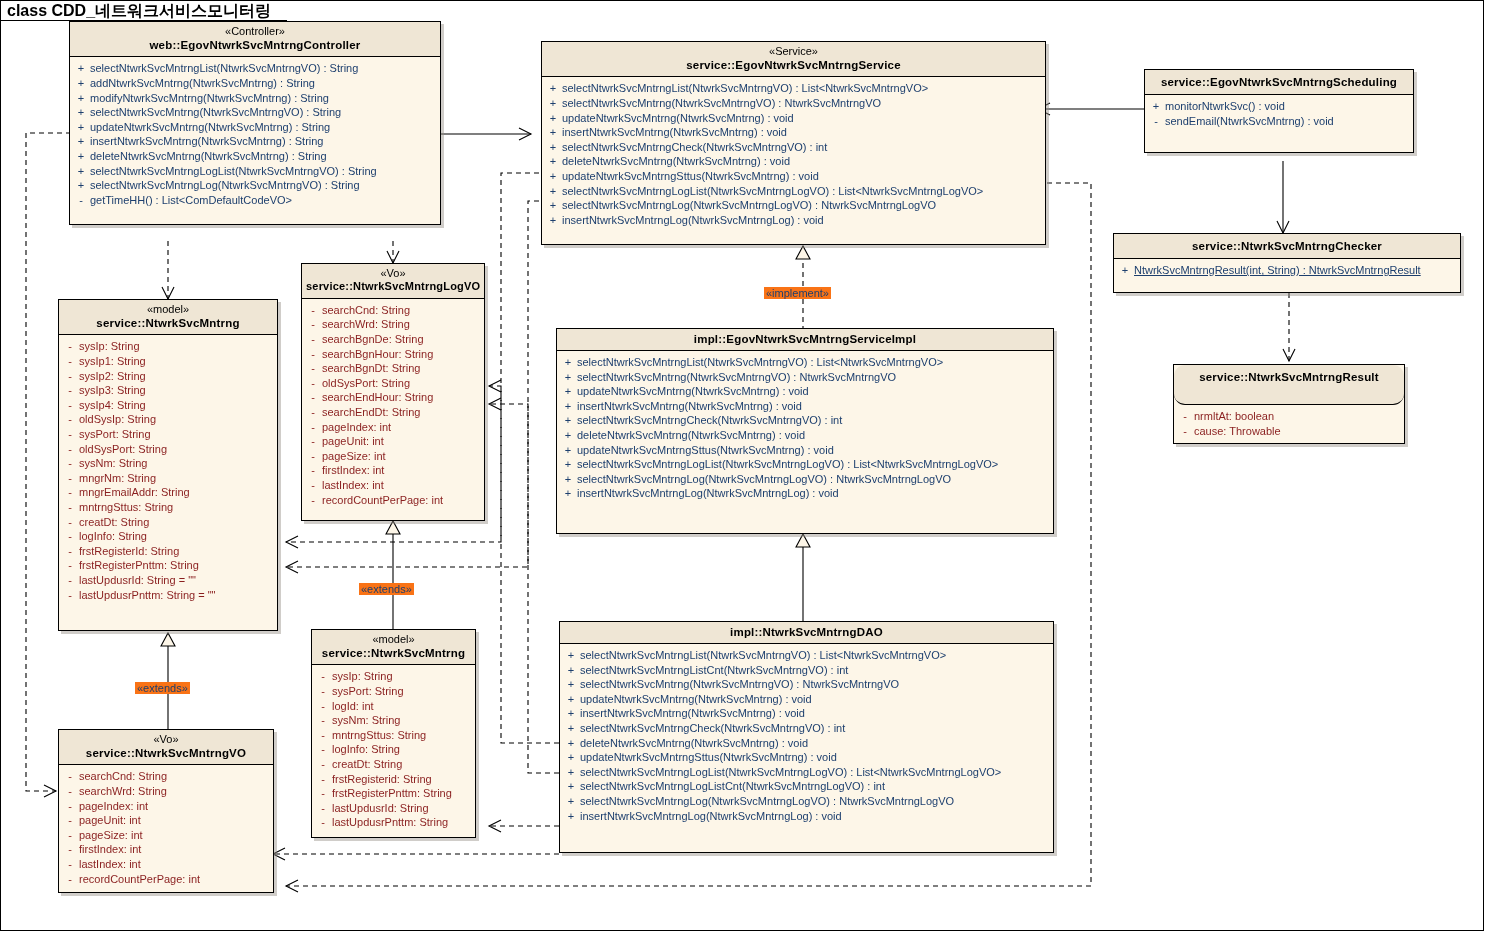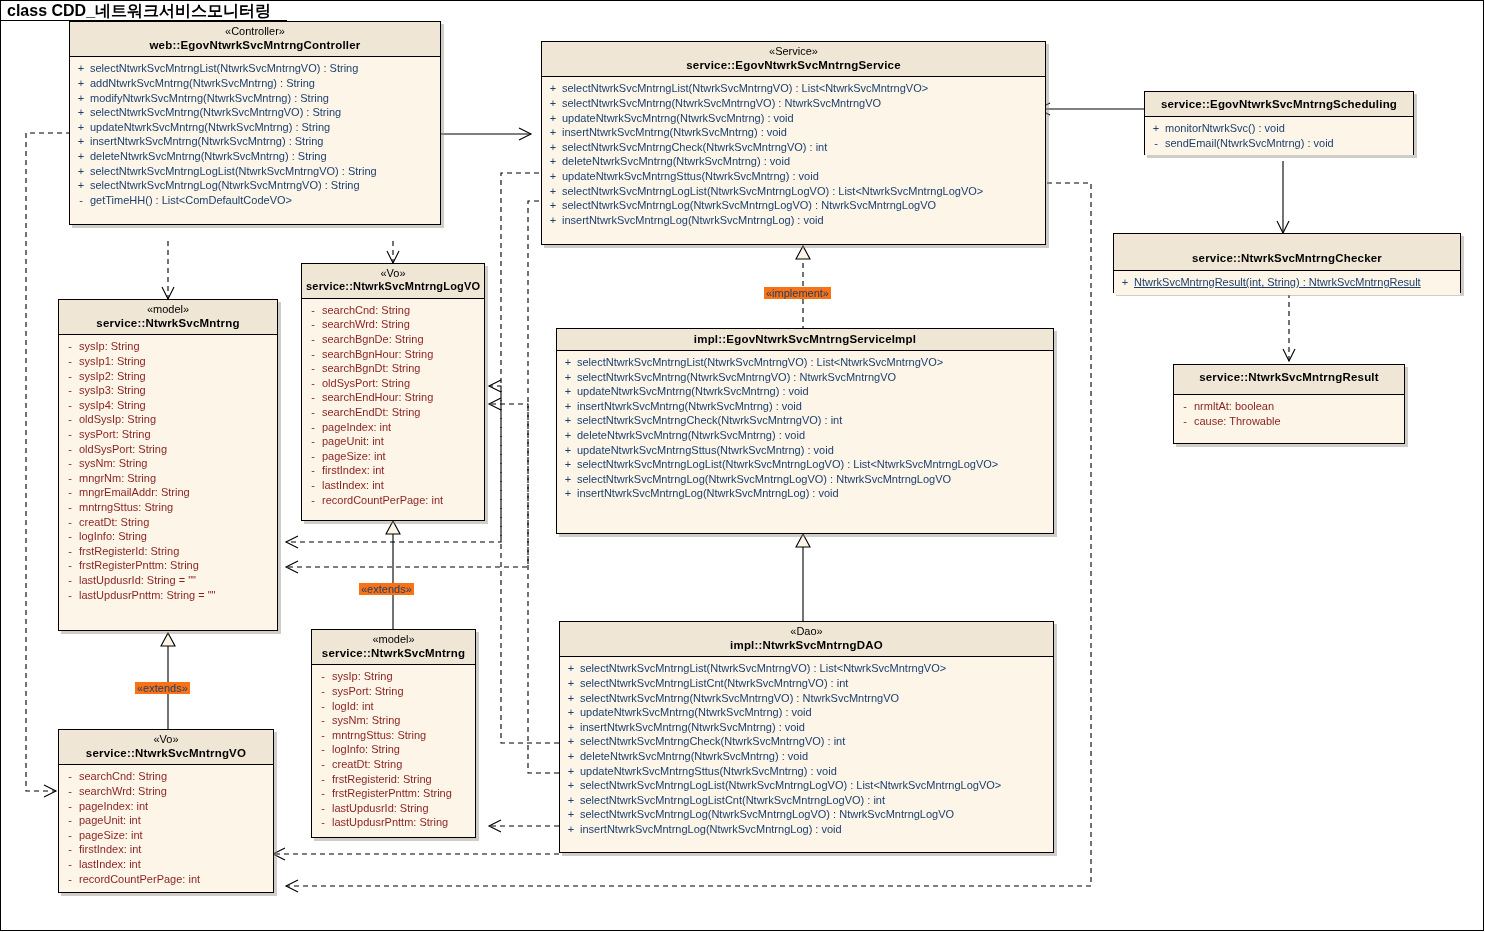--- a/index.html
+++ b/index.html
@@ -234,50 +234,50 @@
           <span class="vis">+</span>
           <span class="sig">selectNtwrkSvcMntrngLog(NtwrkSvcMntrngLogVO) : NtwrkSvcMntrngLogVO</span>
         </div>
         <div class="row op">
           <span class="vis">+</span>
           <span class="sig">insertNtwrkSvcMntrngLog(NtwrkSvcMntrngLog) : void</span>
         </div>
       </div>
   </div>
 
-  <div class="cls" style="left:1143px;top:90px;width:270px;height:64px;">
+  <div class="cls" style="left:1143px;top:68px;width:270px;height:84px;">
     <div class="hd" style="padding-top:5px;padding-bottom:5px;">
       <div class="cname">service::EgovNtwrkSvcMntrngScheduling</div>
     </div>
     <div class="body">
         <div class="row op">
           <span class="vis">+</span>
           <span class="sig">monitorNtwrkSvc() : void</span>
         </div>
         <div class="row op">
           <span class="vis">-</span>
           <span class="sig">sendEmail(NtwrkSvcMntrng) : void</span>
         </div>
       </div>
   </div>
 
   <div class="cls" style="left:1112px;top:232px;width:348px;height:60px;">
-    <div class="hd" style="padding-top:17px;padding-bottom:5px;">
+    <div class="hd" style="padding-top:5px;padding-bottom:5px;">
       <div class="cname">service::NtwrkSvcMntrngChecker</div>
     </div>
     <div class="body">
         <div class="row op">
           <span class="vis">+</span>
           <span class="sig static">NtwrkSvcMntrngResult(int, String) : NtwrkSvcMntrngResult</span>
         </div>
       </div>
   </div>
 
   <div class="cls" style="left:1172px;top:363px;width:232px;height:80px;">
-    <div class="hd" style="padding-top:5px;padding-bottom:10px;">
+    <div class="hd" style="padding-top:5px;padding-bottom:20px;border-radius:11px;">
       <div class="cname">service::NtwrkSvcMntrngResult</div>
     </div>
     <div class="body">
         <div class="row attr">
           <span class="vis">-</span>
           <span class="sig">nrmltAt: boolean</span>
         </div>
         <div class="row attr">
           <span class="vis">-</span>
           <span class="sig">cause: Throwable</span>
@@ -474,21 +474,20 @@
         </div>
         <div class="row op">
           <span class="vis">+</span>
           <span class="sig">insertNtwrkSvcMntrngLog(NtwrkSvcMntrngLog) : void</span>
         </div>
       </div>
   </div>
 
   <div class="cls" style="left:558px;top:620px;width:495px;height:232px;">
     <div class="hd">
-      <div class="stereo">«Dao»</div>
       <div class="cname">impl::NtwrkSvcMntrngDAO</div>
     </div>
     <div class="body">
         <div class="row op">
           <span class="vis">+</span>
           <span class="sig">selectNtwrkSvcMntrngList(NtwrkSvcMntrngVO) : List&lt;NtwrkSvcMntrngVO&gt;</span>
         </div>
         <div class="row op">
           <span class="vis">+</span>
           <span class="sig">selectNtwrkSvcMntrngListCnt(NtwrkSvcMntrngVO) : int</span>

